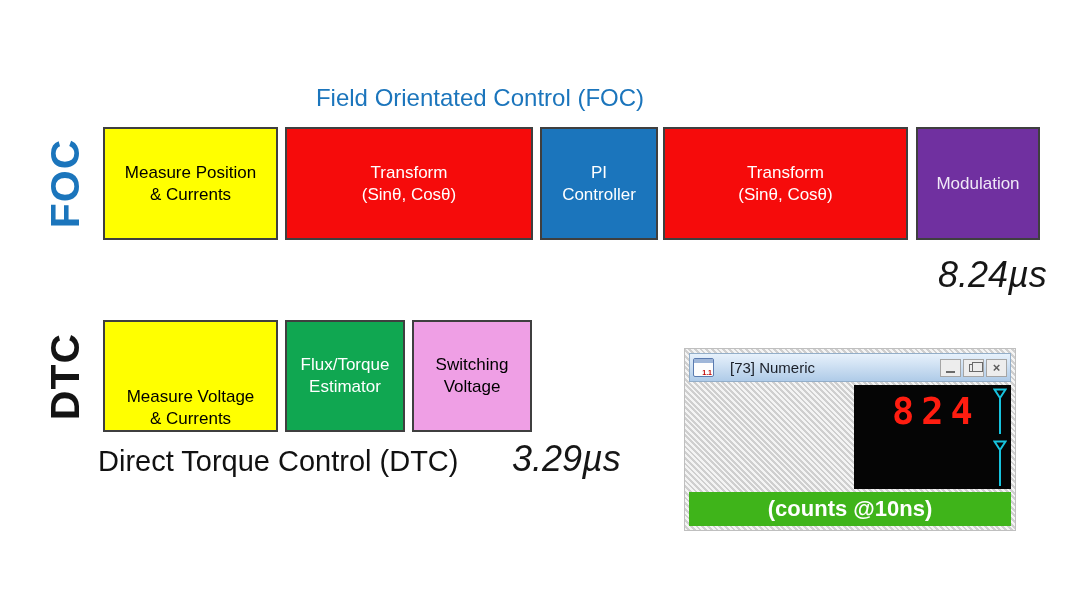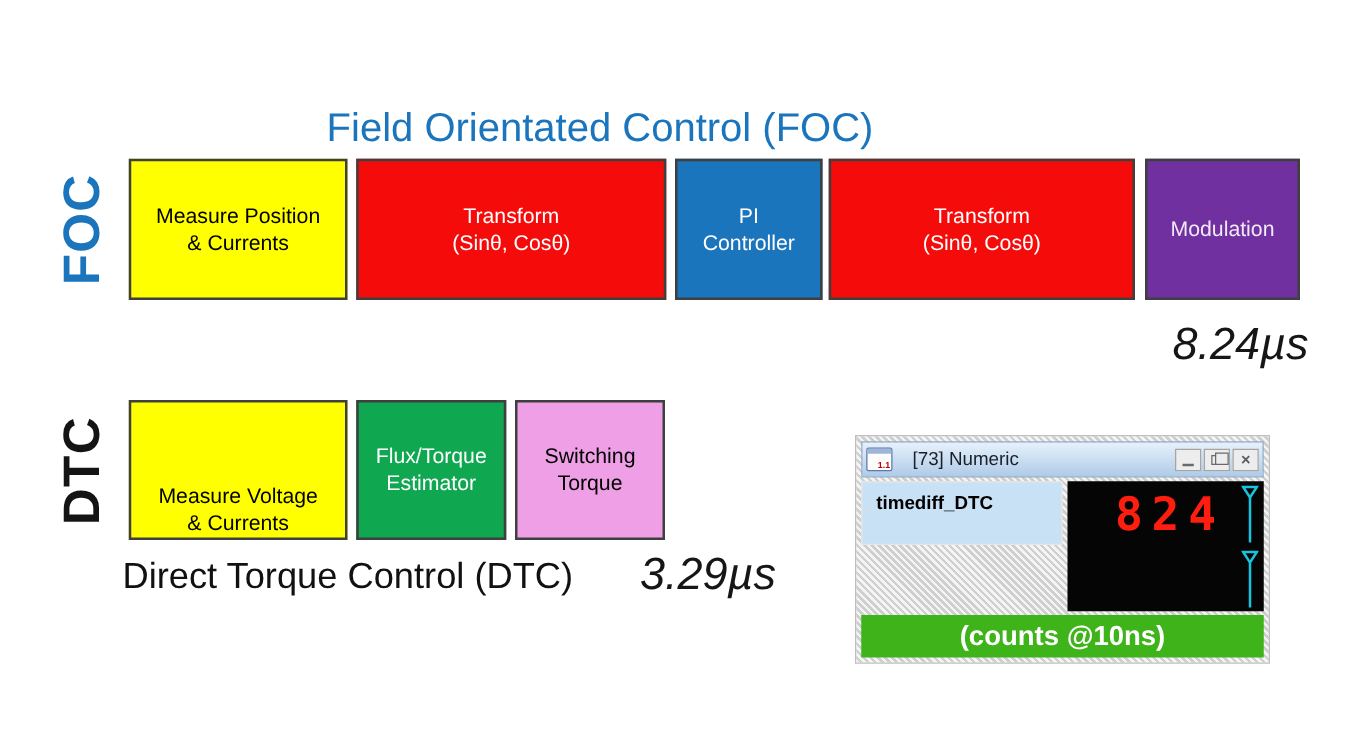--- a/index.html
+++ b/index.html
@@ -11,21 +11,21 @@
 
   
   .logo { position:absolute; top:20px; left:888px; display:flex; align-items:center; }
   .logo-circle { width:67px; height:67px; border-radius:50%; background:#0d0d0d;
     display:flex; align-items:center; justify-content:center; }
   .logo-text { margin-left:10px; font-size:19px; font-weight:800; line-height:21px;
     letter-spacing:0.4px; color:#101010; }
 
   
   .foc-title { position:absolute; left:240px; top:84px; width:480px; text-align:center;
-    font-size:32px; color:#1B75BC; }
+    font-size:24px; color:#1B75BC; }
   .time-label { position:absolute; font-size:36px; font-style:italic; color:#161616; }
   .time-foc { left:938px; top:254px; width:108px; text-align:right; }
   .time-dtc { left:512px; top:438px; }
   .dtc-caption { position:absolute; left:98px; top:445px; font-size:29px; color:#111; }
 
   
   .vlabel-wrap { position:absolute; width:64px; display:flex; align-items:center; justify-content:center; }
   .vlabel-foc { left:34px; top:127px; height:113px; }
   .vlabel-dtc { left:34px; top:320px; height:112px; }
   .vlabel { transform:rotate(-90deg); font-size:41px; font-weight:bold; letter-spacing:1px; white-space:nowrap; }
@@ -122,21 +122,21 @@
     <div class="block d1" style="background-color: rgb(255, 255, 0); color: rgb(0, 0, 0);">
       <span>Measure Voltage</span>
       <span>&amp; Currents</span>
     </div>
     <div class="block d2" style="background-color: rgb(16, 167, 81); color: rgb(255, 255, 255);">
       <span>Flux/Torque</span>
       <span>Estimator</span>
     </div>
     <div class="block d3" style="background-color: rgb(239, 159, 229); color: rgb(0, 0, 0);">
       <span>Switching</span>
-      <span>Torque</span>
+      <span>Voltage</span>
     </div>
   </div>
 
   <div class="dtc-caption">Direct Torque Control (DTC)</div>
   <div class="time-label time-dtc">3.29µs</div>
 
   <div class="numwin">
     <div class="titlebar">
       <div class="win-icon">
         <span class="win-icon-num">1.1</span>
@@ -149,23 +149,20 @@
         <div class="win-btn">
           <span class="glyph-restore"></span>
         </div>
         <div class="win-btn">
           <span>×</span>
         </div>
       </div>
     </div>
     <div class="win-body">
       <div class="label-col">
-        <div class="sig-panel" style="background-color: rgb(201, 225, 244);">
-          <span>timediff_DTC</span>
-        </div>
       </div>
       <div class="display-col">
         <div class="val-row" style="color: rgb(255, 29, 16);">824</div>
         <svg class="needle needle-1" width="14" height="47" viewBox="0 0 14 47">
           <polygon points="1.5,1.5 12.5,1.5 7,10" fill="none" stroke="#17C3DE" stroke-width="2"></polygon>
           <line x1="7" y1="10" x2="7" y2="46" stroke="#17C3DE" stroke-width="2"></line>
         </svg>
         <svg class="needle needle-2" width="14" height="47" viewBox="0 0 14 47">
           <polygon points="1.5,1.5 12.5,1.5 7,10" fill="none" stroke="#17C3DE" stroke-width="2"></polygon>
           <line x1="7" y1="10" x2="7" y2="46" stroke="#17C3DE" stroke-width="2"></line>

